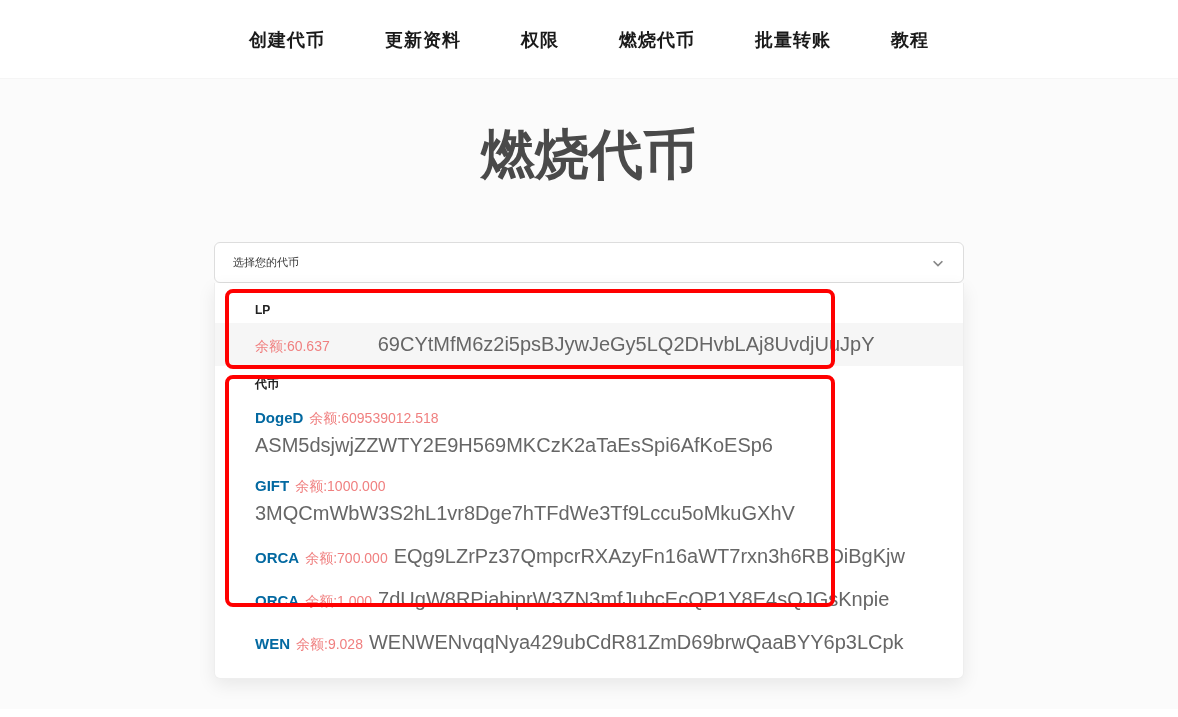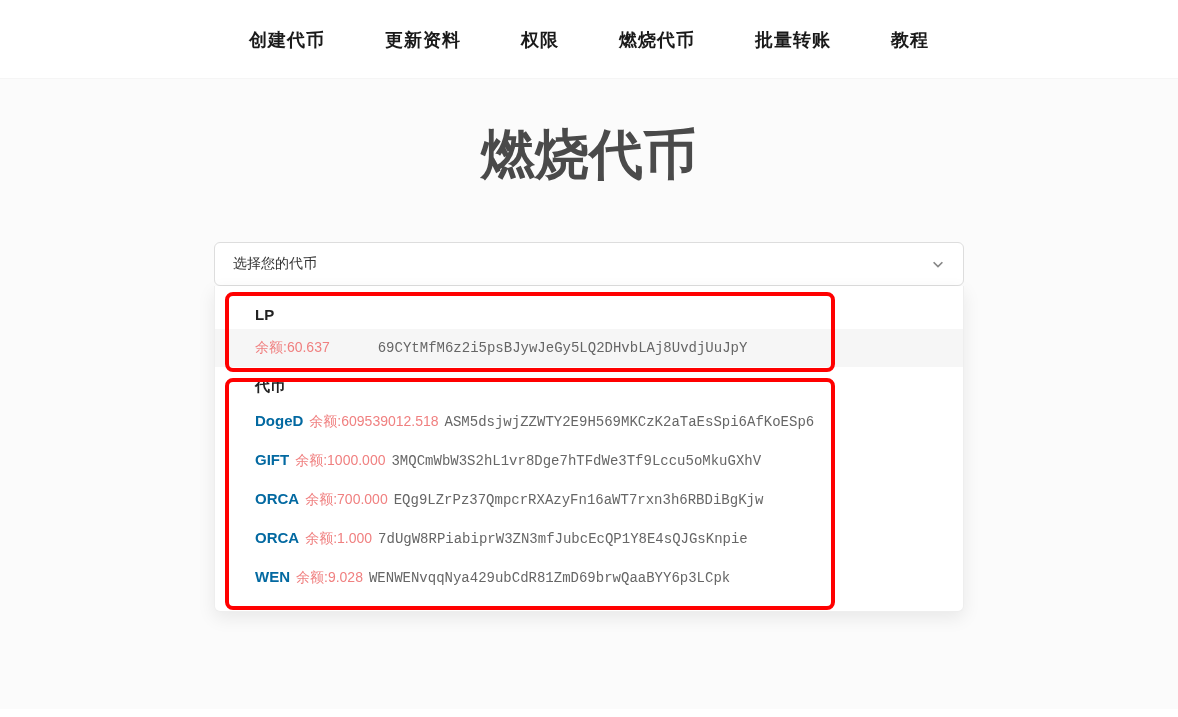--- a/index.html
+++ b/index.html
@@ -47,21 +47,21 @@
       border: 1px solid #ddd;
       border-radius: 6px;
       padding: 12px 18px;
       display: flex;
       justify-content: space-between;
       align-items: center;
       background: #fff;
       cursor: pointer;
     }
     .select-label {
-      font-size: 14px;
+      font-size: 11px;
       color: #333;
       font-family: Liberation Sans, sans-serif;
     }
     .chevron {
       width: 14px;
       height: 14px;
       display: flex;
       align-items: center;
       justify-content: center;
     }
@@ -71,39 +71,39 @@
       border: 1px solid #eee;
       border-top: none;
       border-radius: 0 0 6px 6px;
       background: #fff;
       box-shadow: 0 6px 18px rgba(0,0,0,0.08);
       padding: 10px 0 14px;
       position: relative;
     }
     
     .group-header {
-      font-size: 15px;
+      font-size: 12px;
       font-weight: 700;
       color: #222;
       padding: 10px 40px 6px;
     }
     
     .opt-row {
       padding: 10px 40px;
       font-size: 14px;
       cursor: pointer;
       display: flex;
       flex-wrap: wrap;
       align-items: baseline;
       gap: 6px;
     }
     .opt-row.hover { background: #f6f6f6; gap: 48px; }
     .opt-name { font-weight: 700; color: #0369a1; font-size: 15px; }
     .opt-balance { color: #f08080; font-size: 14px; }
-    .opt-addr { color: #666; font-size: 14px; word-break: break-all; font-family: Liberation Mono, monospace; }
+    .opt-addr { color: #666; font-size: 20px; word-break: break-all; }
     
     .highlight-box {
       position: absolute;
       border: 4px solid #ff0000;
       border-radius: 8px;
       pointer-events: none;
       z-index: 10;
     }
     .hl1 { top: 6px; left: 10px; width: 610px; height: 80px; }
     .hl2 { top: 92px; left: 10px; width: 610px; height: 232px; }

